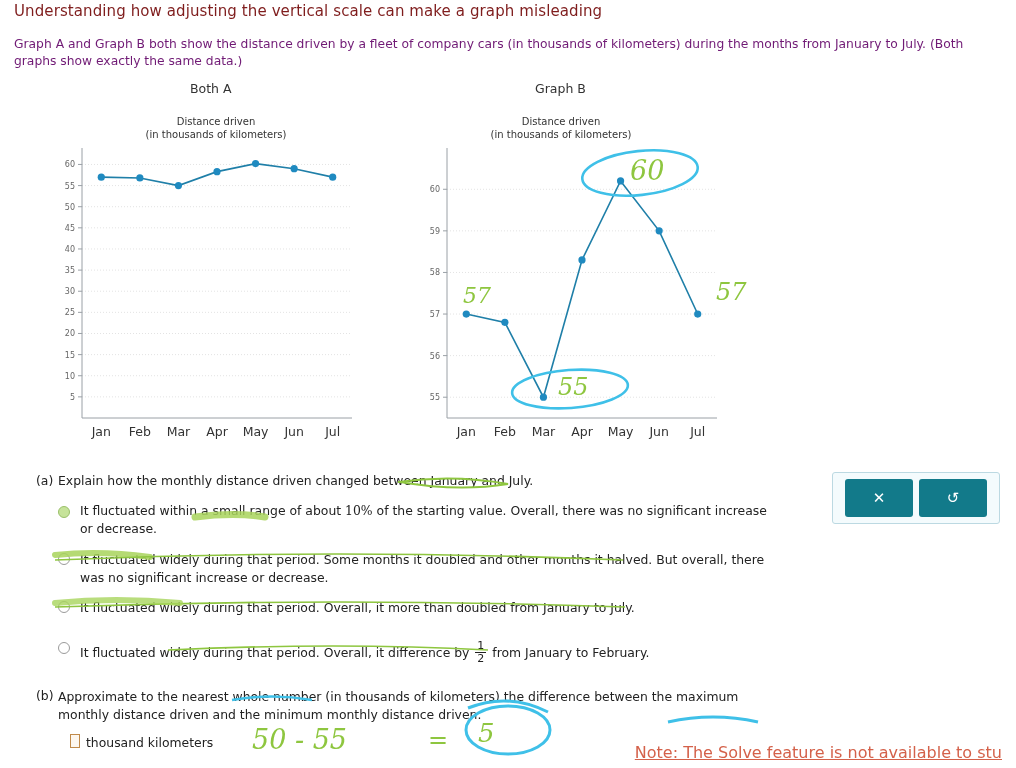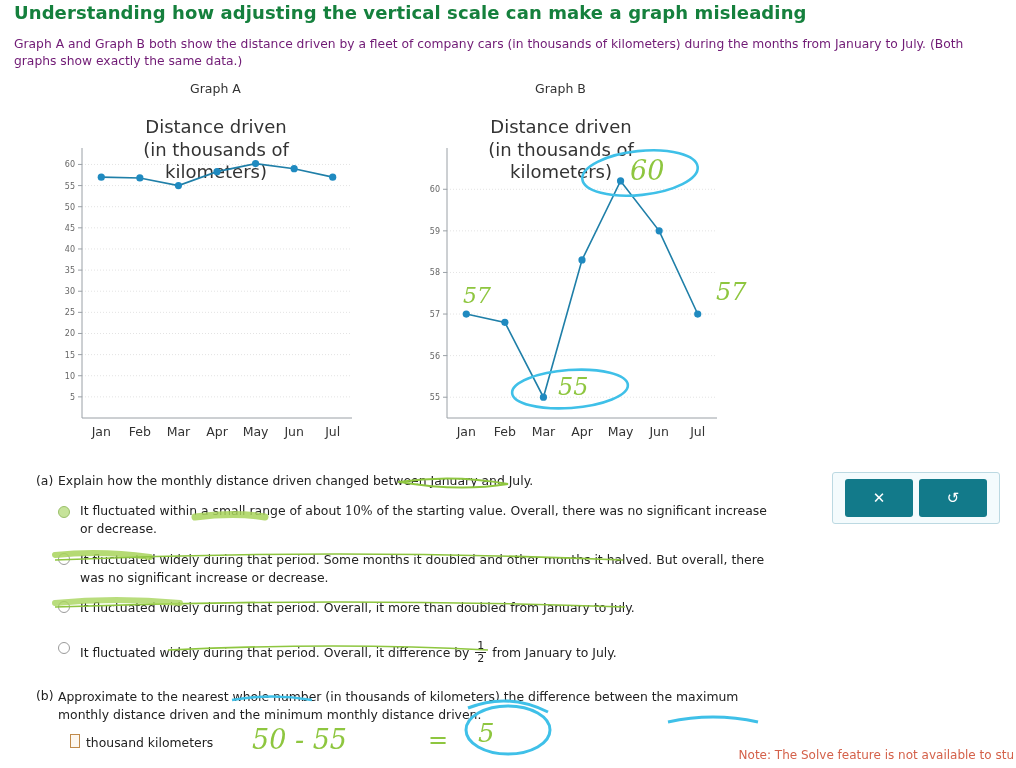--- a/index.html
+++ b/index.html
@@ -9,41 +9,41 @@
     font-family: "DejaVu Sans", sans-serif;
     overflow: hidden;
   }
   #root {
     position: relative;
     width: 1016px; height: 768px;
   }
   .title {
     position: absolute;
     left: 14px; top: 2px;
-    font-size: 18px;
-    font-weight: bold;
-    color: #15803d;
+    font-size: 15px;
+    font-weight: normal;
+    color: #7f1d1d;
     letter-spacing: 0.1px;
   }
   .intro {
     position: absolute;
     left: 14px; top: 36px;
     width: 980px;
     font-size: 12.3px;
     color: #701a75;
     line-height: 1.35;
   }
   .graph-label {
     position: absolute;
     font-size: 12.5px;
     color: #333;
   }
   .graph-heading {
     position: absolute;
-    font-size: 18px;
+    font-size: 10px;
     color: #333;
     text-align: center;
     line-height: 1.25;
   }
   .chart-wrap { position: absolute; }
   .axis-line { stroke: #9aa0a6; stroke-width: 1; }
   .grid-line { stroke: #e3e3e3; stroke-width: 1; stroke-dasharray: 1 2; }
   .tick-label { font-family: "DejaVu Sans", sans-serif; font-size: 8px; fill: #666; }
   .xtick-label { font-family: "DejaVu Sans", sans-serif; font-size: 12.5px; fill: #333; }
   .series-line { stroke: #1f7fa8; stroke-width: 1.6; fill: none; }
@@ -107,41 +107,42 @@
     font-size: 15px;
     display: flex;
     align-items: center;
     justify-content: center;
   }
   .tool-btn.close { left: 12px; }
   .tool-btn.reset { left: 86px; }
 
   .note {
     position: absolute;
-    right: 2px; bottom: 6px;
-    font-size: 12px;
+    right: 14px; bottom: 6px;
+    font-size: 16px;
     color: #d4614a;
+    text-decoration: underline;
   }
   .ink { position: absolute; pointer-events: none; }
   .ink-text {
     position: absolute;
     font-family: "DejaVu Serif", serif;
     font-style: italic;
     pointer-events: none;
   }
 </style>
 </head>
 <body>
 
 <div id="root">
 
   <div class="title">Understanding how adjusting the vertical scale can make a graph misleading</div>
   <div class="intro">Graph A and Graph B both show the distance driven by a fleet of company cars (in thousands of kilometers) during the months from January to July. (Both graphs show exactly the same data.)</div>
 
-  <div class="graph-label" style="left:190px; top:81px;">Graph A</div>
+  <div class="graph-label" style="left:190px; top:81px;">Both A</div>
   <div class="graph-heading" style="left:110px; top:116px; width:212px;">
     <div>Distance driven</div>
     <div>(in thousands of kilometers)</div>
   </div>
 
   <div class="graph-label" style="left:535px; top:81px;text-align:center;">Graph B</div>
   <div class="graph-heading" style="left:455px; top:116px; width:212px;">
     <div>Distance driven</div>
     <div>(in thousands of kilometers)</div>
   </div>
@@ -269,21 +270,21 @@
   <div class="radio" style="left:58px; top:601px;"></div>
   <div class="option" style="left:80px; top:599px; width:710px;">It fluctuated widely during that period. Overall, it more than doubled from January to July.</div>
 
   <div class="radio" style="left:58px; top:642px;"></div>
   <div class="option" style="left:80px; top:641px; width:710px;">
     <span>It fluctuated widely during that period. Overall, it difference by</span>
     <span class="frac">
       <span class="num">1</span>
       <span class="den">2</span>
     </span>
-    <span>from January to July.</span>
+    <span>from January to February.</span>
   </div>
 
   <div class="q-label" style="left:36px; top:688px;">(b)</div>
   <div class="q-label" style="left:58px; top:688px; width:730px; line-height:1.45;">
     <span>Approximate to the nearest whole number (in thousands of kilometers) the difference between the maximum monthly</span>
     <span>distance driven and the minimum monthly distance driven.</span>
   </div>
 
   <div class="answer-box" style="left:70px; top:734px;"></div>
   <div class="units" style="left:86px; top:735px;">thousand  kilometers</div>

